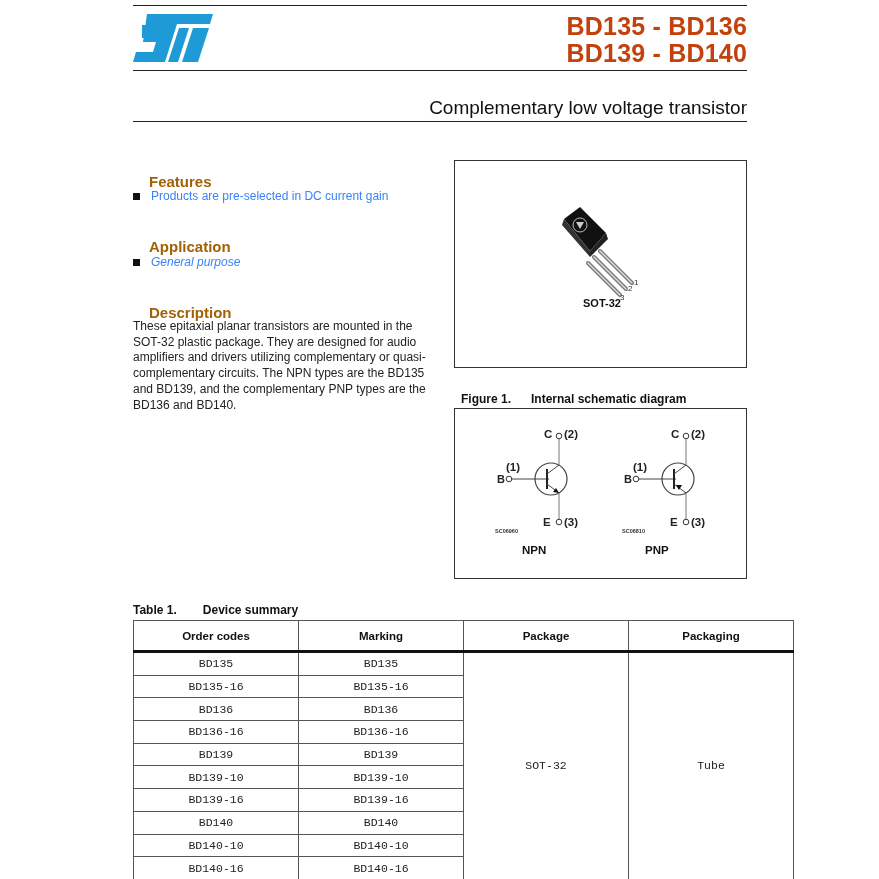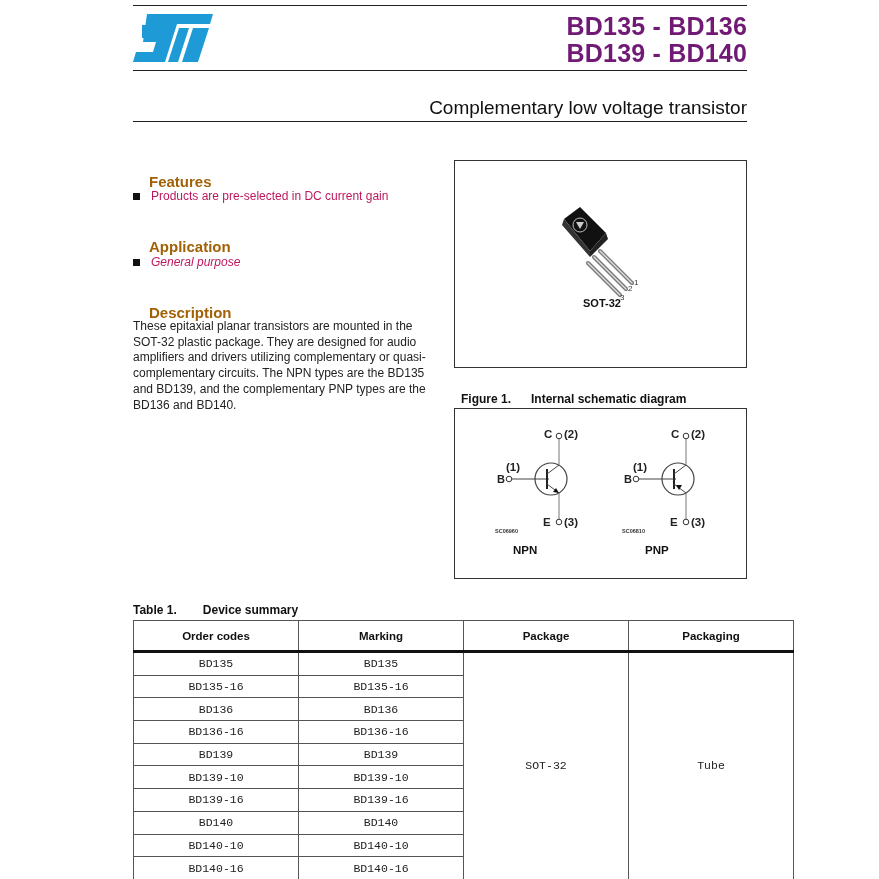--- a/index.html
+++ b/index.html
@@ -1,22 +1,22 @@
 <!DOCTYPE html>
 <html><head>
 <meta charset="utf-8">
 <style>
   html, body { margin:0; padding:0; background:#ffffff; }
   body { width:879px; height:879px; position:relative; overflow:hidden; font-family:"Liberation Sans", sans-serif; color:#111; }
   .abs { position:absolute; }
   .rule { position:absolute; left:133px; width:614px; height:1px; background:#222; }
-  .title-line { position:absolute; right:132px; font-weight:bold; font-size:25px; letter-spacing:0.2px; line-height:26px; color:#701a75; }
+  .title-line { position:absolute; right:132px; font-weight:bold; font-size:25px; letter-spacing:0.2px; line-height:26px; color:#c2410c; }
   .subtitle { position:absolute; right:132px; top:97px; font-size:19px; color:#111; }
   h2.sec { position:absolute; left:133px; margin:16px; font-size:15px; font-weight:bold; color:#a16207; }
-  .bullet { position:absolute; left:133px; font-size:12px; color:#be185d; display:flex; align-items:center; }
+  .bullet { position:absolute; left:133px; font-size:12px; color:#3b82f6; display:flex; align-items:center; }
   .bullet .sq { width:7px; height:7px; background:#111; margin-right:11px; display:inline-block; }
   .desc { position:absolute; left:133px; top:319px; width:300px; font-size:12px; line-height:15.7px; color:#222; }
   .box { position:absolute; border:1px solid #333; background:#fff; }
   .fig-caption { position:absolute; left:454px; top:392px; font-size:12px; font-weight:bold; color:#111;padding-left:7px; }
   .fig-caption span + span { margin-left:20px; }
   .tbl-caption { position:absolute; left:133px; top:603px; font-size:12px; font-weight:bold; color:#111; }
   .tbl-caption span + span { margin-left:26px; }
   table.dev { position:absolute; left:133px; top:620px; width:661px; border-collapse:collapse; font-size:11.5px; color:#222; }
   table.dev th { height:27px; font-weight:bold; border:1px solid #555; border-bottom:3px solid #111; text-align:center; font-size:11.5px; color:#111; }
   table.dev td { height:21.7px; border:1px solid #555; text-align:center; padding:0;font-family:Liberation Mono, monospace; }
@@ -105,21 +105,21 @@
     <line x1="68" y1="70" x2="68" y2="96" stroke="#777" stroke-width="1"></line>
     <circle cx="68" cy="99" r="2.8" fill="#fff" stroke="#333" stroke-width="1"></circle>
   </svg>
   <div class="abs" style="left:89px; top:19px; font-size:11.5px; font-weight:bold; color:#222;"><span>C</span></div>
   <div class="abs" style="left:109px; top:19px; font-size:11.5px; font-weight:bold; color:#222;">(2)</div>
   <div class="abs" style="left:51px; top:52px; font-size:11.5px; font-weight:bold; color:#222;">(1)</div>
   <div class="abs" style="left:42px; top:64px; font-size:11px; font-weight:bold; color:#222;">B</div>
   <div class="abs" style="left:88px; top:107px; font-size:11.5px; font-weight:bold; color:#222;">E</div>
   <div class="abs" style="left:109px; top:107px; font-size:11.5px; font-weight:bold; color:#222;">(3)</div>
   <div class="abs" style="left:40px; top:119px; font-size:5.5px; color:#333; font-weight:bold;">SC06960</div>
-  <div class="sch-label" style="left:58px; top:135px;">NPN</div>
+  <div class="sch-label" style="left:67px; top:135px;">NPN</div>
 
   <svg class="abs" width="100" height="110" viewBox="0 0 100 110" style="left:163px; top:14px;">
     <line x1="20" y1="56" x2="58" y2="56" stroke="#444" stroke-width="1"></line>
     <circle cx="18" cy="56" r="2.8" fill="#fff" stroke="#333" stroke-width="1"></circle>
     <circle cx="60" cy="56" r="16" fill="none" stroke="#444" stroke-width="1.2"></circle>
     <line x1="56" y1="46" x2="56" y2="66" stroke="#222" stroke-width="2"></line>
     <line x1="56" y1="51" x2="68" y2="42" stroke="#444" stroke-width="1"></line>
     <line x1="68" y1="42" x2="68" y2="16" stroke="#777" stroke-width="1"></line>
     <circle cx="68" cy="13" r="2.8" fill="#fff" stroke="#333" stroke-width="1"></circle>
     <line x1="56" y1="61" x2="68" y2="70" stroke="#444" stroke-width="1"></line>

